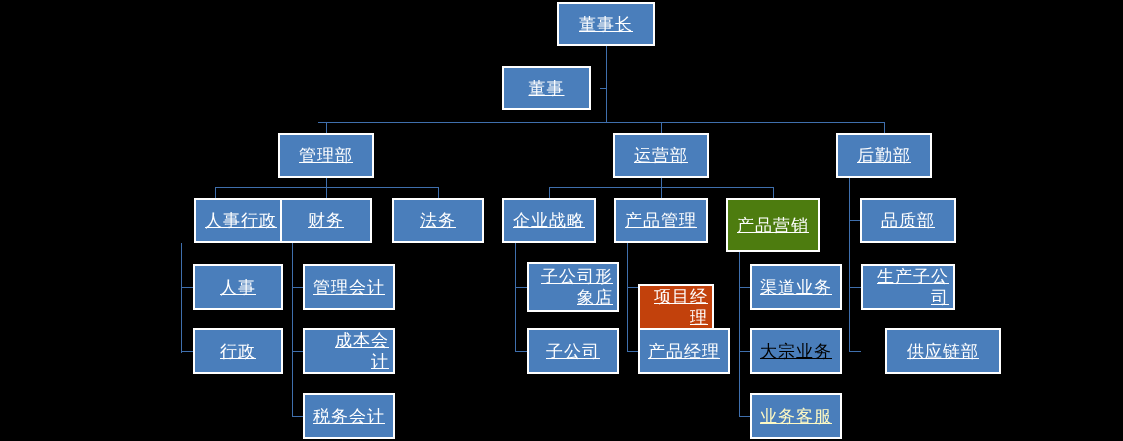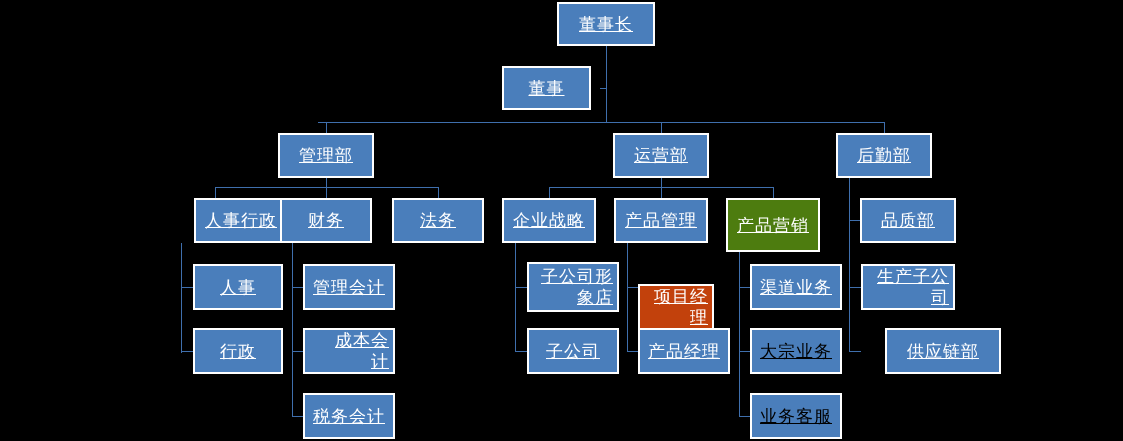--- a/index.html
+++ b/index.html
@@ -133,21 +133,21 @@
     </div>
     <div class="node" style="left: 638px; top: 328px; width: 92px; height: 46px; background: rgb(74, 126, 187); border-color: rgb(255, 255, 255); color: rgb(255, 255, 255);">
       <span>产品经理</span>
     </div>
     <div class="node" style="left: 750px; top: 264px; width: 92px; height: 46px; background: rgb(74, 126, 187); border-color: rgb(255, 255, 255); color: #ffffff;">
       <span>渠道业务</span>
     </div>
     <div class="node" style="left: 750px; top: 328px; width: 92px; height: 46px; background: rgb(74, 126, 187); border-color: rgb(255, 255, 255); color: #000000;">
       <span>大宗业务</span>
     </div>
-    <div class="node" style="left: 750px; top: 393px; width: 92px; height: 46px; background: rgb(74, 126, 187); border-color: rgb(255, 255, 255); color: #000000;">
+    <div class="node" style="left: 750px; top: 393px; width: 92px; height: 46px; background: rgb(74, 126, 187); border-color: rgb(255, 255, 255); color: #fef9c3;">
       <span>业务客服</span>
     </div>
     <div class="node" style="left: 861px; top: 264px; width: 94px; height: 46px; background: rgb(74, 126, 187); border-color: rgb(255, 255, 255); color: rgb(255, 255, 255);">
       <span>生产子公司</span>
     </div>
     <div class="node" style="left: 861px; top: 328px; width: 116px; height: 46px; background: rgb(74, 126, 187); border-color: rgb(255, 255, 255); color: rgb(255, 255, 255); margin-left: 24px;">
       <span>供应链部</span>
     </div>
   </div>
 

